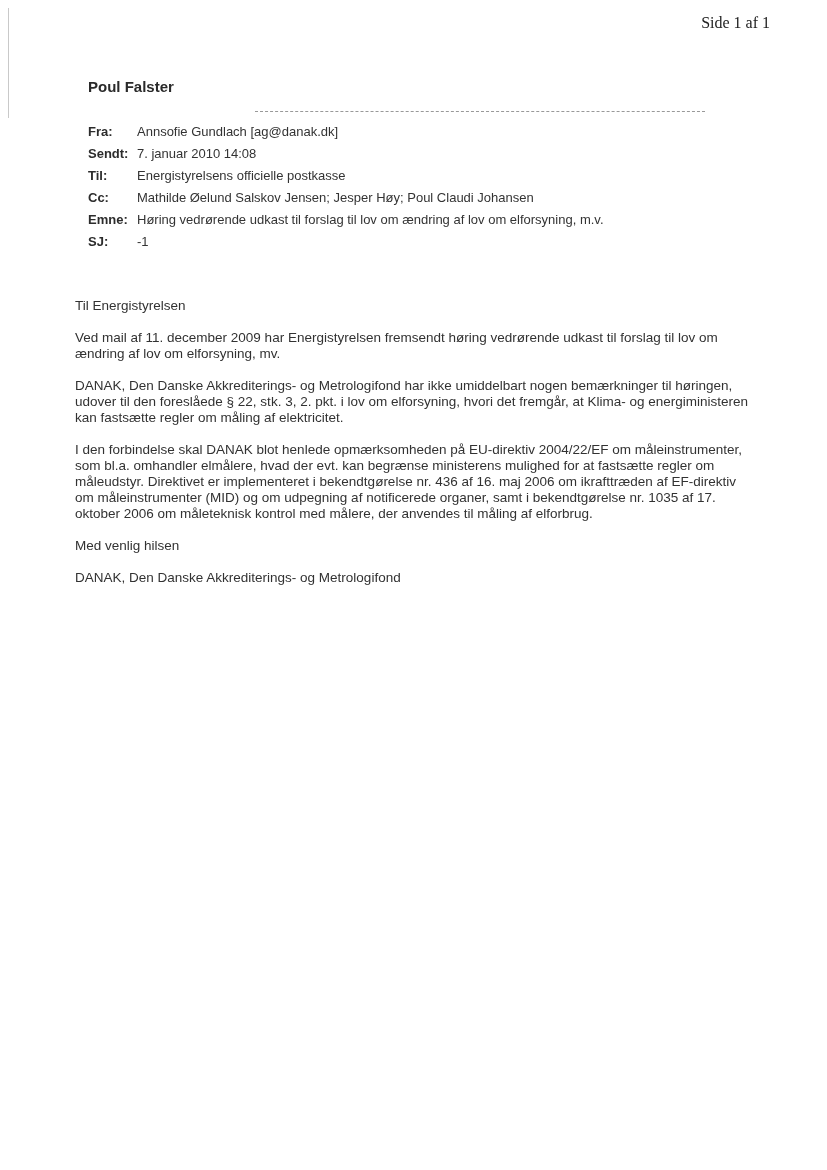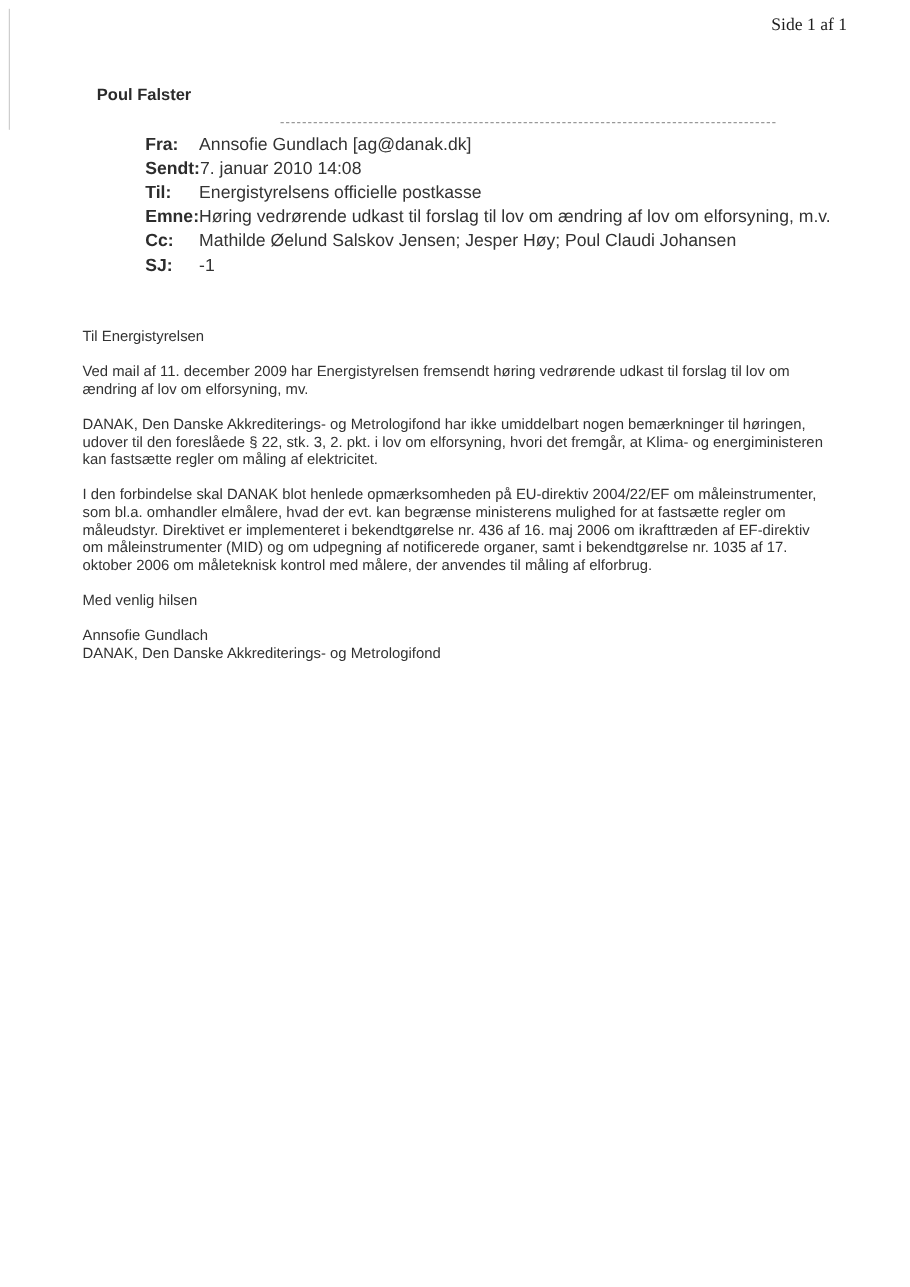--- a/index.html
+++ b/index.html
@@ -45,22 +45,21 @@
     left: 255px;
     top: 111px;
     width: 450px;
     border-top: 1px dashed #999999;
   }
   .headers {
     position: absolute;
     left: 88px;
     top: 125px;
     width: 660px;
-    font-size: 16px;
-    margin-left: 44px;
+    font-size: 13px;
   }
   .hrow {
     display: flex;
     align-items: flex-start;
     margin-bottom: 9px;
     line-height: 13px;
   }
   .hlabel {
     flex: 0 0 49px;
     font-weight: bold;
@@ -114,40 +113,39 @@
     </div>
     <div class="hrow">
       <span class="hlabel">Sendt:</span>
       <span class="hvalue">7. januar 2010 14:08</span>
     </div>
     <div class="hrow">
       <span class="hlabel">Til:</span>
       <span class="hvalue">Energistyrelsens officielle postkasse</span>
     </div>
     <div class="hrow">
+      <span class="hlabel">Cc:</span>
+      <span class="hvalue">Mathilde Øelund Salskov Jensen; Jesper Høy; Poul Claudi Johansen</span>
+    </div>
+    <div class="hrow">
       <span class="hlabel">Emne:</span>
       <span class="hvalue">Høring vedrørende udkast til forslag til lov om ændring af lov om elforsyning, m.v.</span>
-    </div>
-    <div class="hrow">
-      <span class="hlabel">Cc:</span>
-      <span class="hvalue">Mathilde Øelund Salskov Jensen; Jesper Høy; Poul Claudi Johansen</span>
     </div>
     <div class="hrow">
       <span class="hlabel">SJ:</span>
       <span class="hvalue">-1</span>
     </div>
   </div>
 
   <div class="body-text">
     <p>Til Energistyrelsen</p>
     <p>Ved mail af 11. december 2009 har Energistyrelsen fremsendt høring vedrørende udkast til forslag til lov om ændring af lov om elforsyning, mv.</p>
     <p>DANAK, Den Danske Akkrediterings- og Metrologifond har ikke umiddelbart nogen bemærkninger til høringen, udover til den foreslåede § 22, stk. 3, 2. pkt. i lov om elforsyning, hvori det fremgår, at Klima- og energiministeren kan fastsætte regler om måling af elektricitet.</p>
     <p>I den forbindelse skal DANAK blot henlede opmærksomheden på EU-direktiv 2004/22/EF om måleinstrumenter, som bl.a. omhandler elmålere, hvad der evt. kan begrænse ministerens mulighed for at fastsætte regler om måleudstyr. Direktivet er implementeret i bekendtgørelse nr. 436 af 16. maj 2006 om ikrafttræden af EF-direktiv om måleinstrumenter (MID) og om udpegning af notificerede organer, samt i bekendtgørelse nr. 1035 af 17. oktober 2006 om måleteknisk kontrol med målere, der anvendes til måling af elforbrug.</p>
     <p>Med venlig hilsen</p>
     <div class="signature">
-      <div>Annsofie Gundlach</div>
       <div>DANAK, Den Danske Akkrediterings- og Metrologifond</div>
     </div>
   </div>
 
   <div class="footer-date">20-01-2010</div>
 
 </div>
 
 </body></html>

